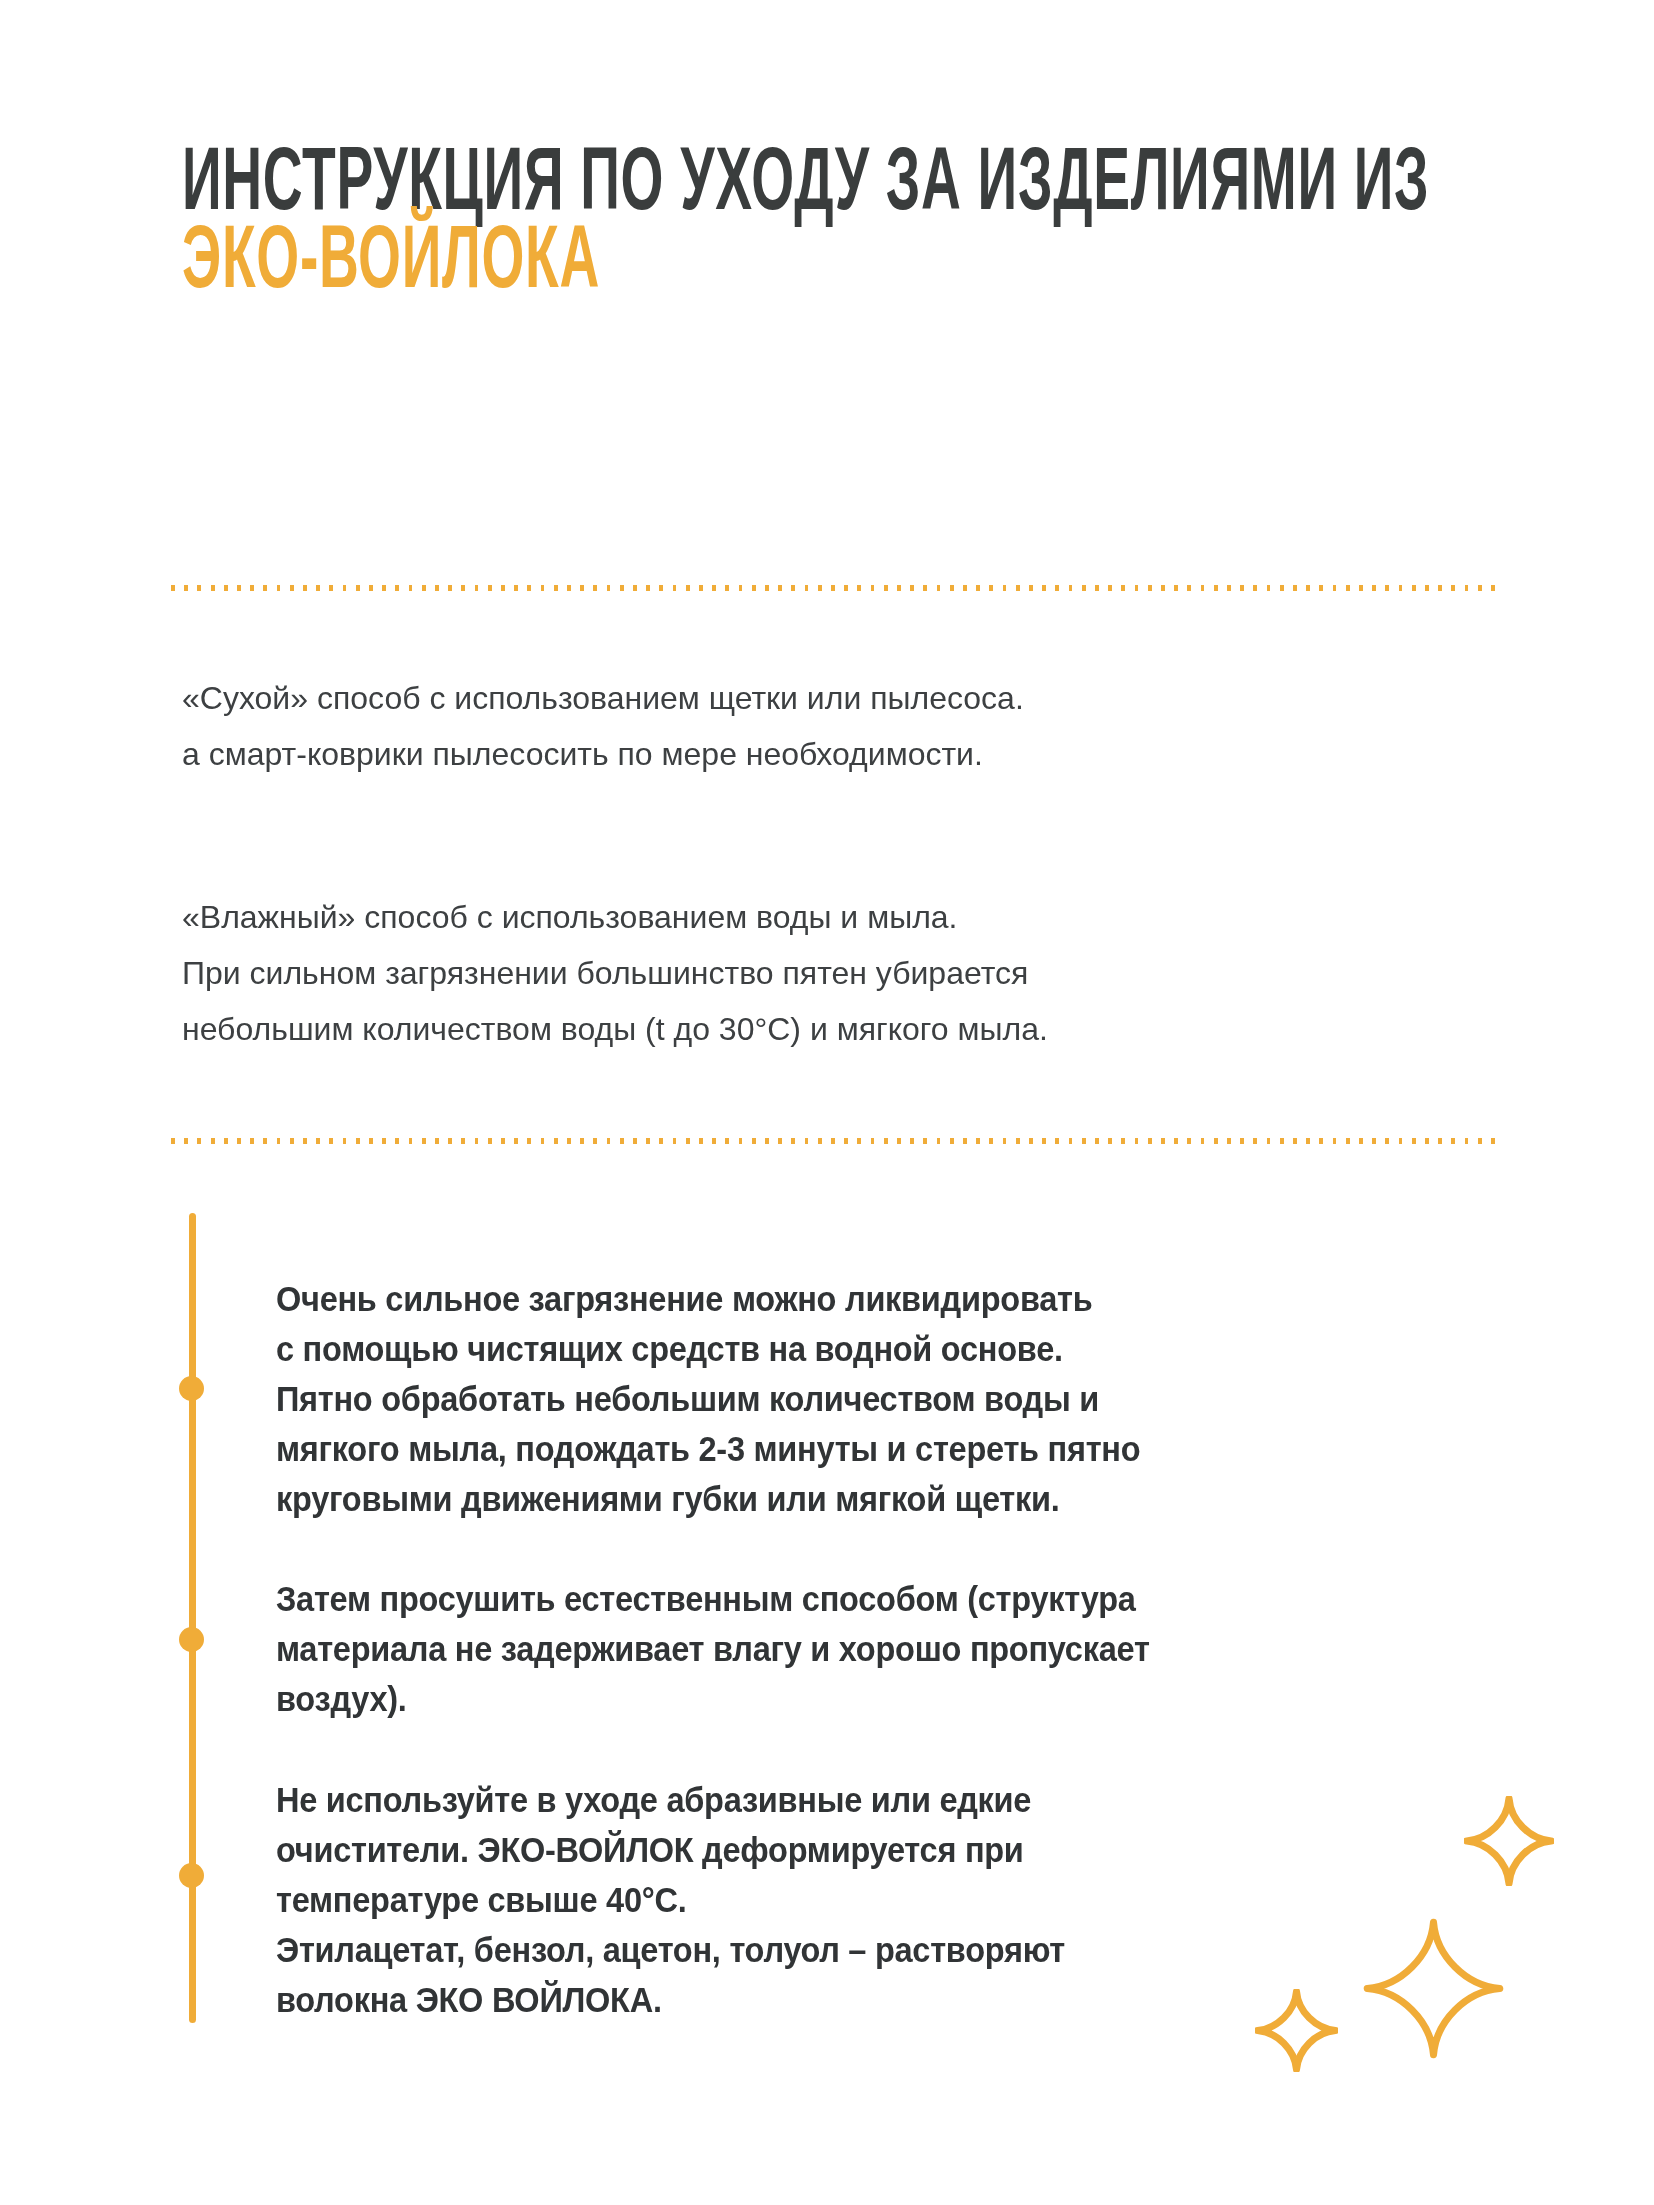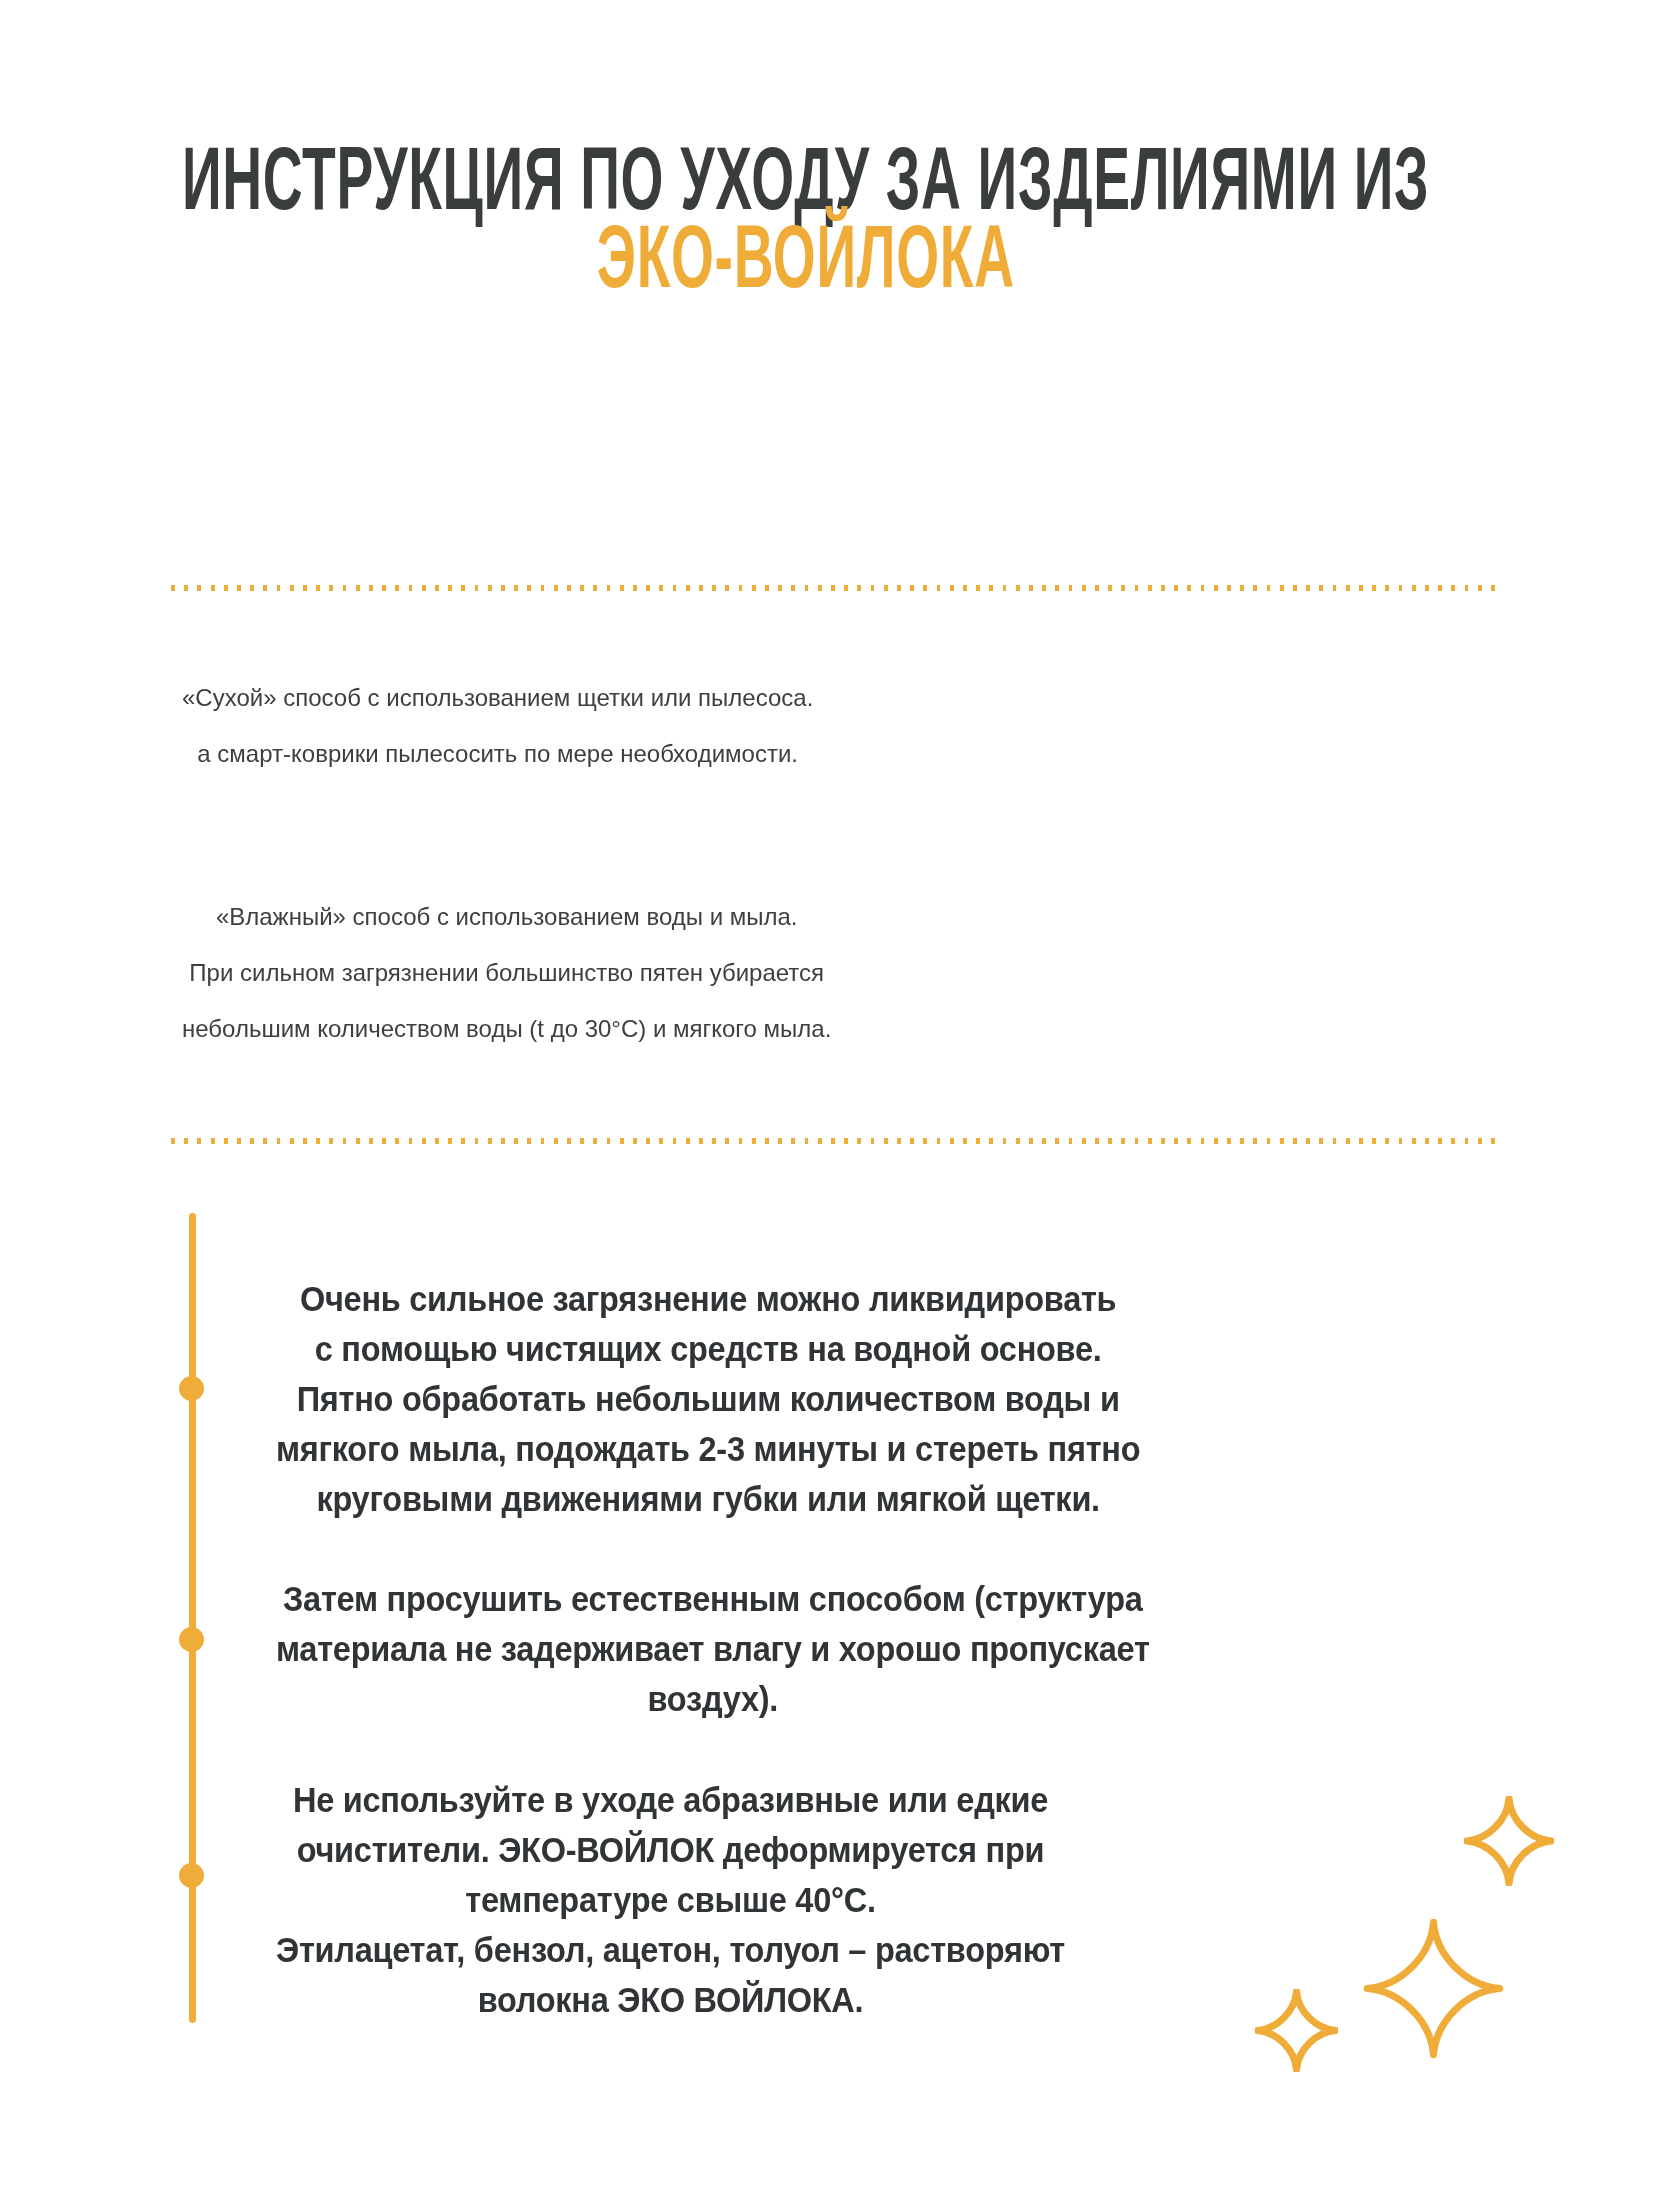--- a/index.html
+++ b/index.html
@@ -4,21 +4,21 @@
 <style>
   :root{
     --accent:#F0AC38;
     --title-dark:#3A3D3D;
     --body-dark:#3D4042;
     --bold-dark:#313436;
   }
   html,body{margin:0;padding:0;background:#ffffff;}
   .page{
     position:relative;width:1597px;height:2205px;background:#ffffff;
-    overflow:hidden;font-family:"Liberation Sans", sans-serif;text-align:center;
+    overflow:hidden;font-family:"Liberation Sans", sans-serif;
   }
   
   .title{position:absolute;left:182px;top:139px;margin:0;}
   .t-line{
     display:block;font-size:89px;line-height:78px;font-weight:700;
     letter-spacing:1.1px;white-space:nowrap;
     transform:scaleX(0.62);transform-origin:0 50%;
   }
   .t-dark{color:var(--title-dark);}
   .t-accent{color:var(--accent);}
@@ -35,21 +35,21 @@
   .divider{
     position:absolute;left:171px;width:1328px;height:6px;
     background:repeating-linear-gradient(to right, var(--accent) 0 3.9px, transparent 3.9px 13.2px);
   }
   .divider-1{top:585px;}
   .divider-2{top:1138px;}
 
   
   .body-para{
     position:absolute;left:182px;margin:0;
-    font-size:24px;line-height:56px;color:var(--body-dark);
+    font-size:32px;line-height:56px;color:var(--body-dark);
   }
   .body-para .line{display:block;white-space:nowrap;}
   .dry{top:670px;}
   .wet{top:889px;}
 
   
   .vline{
     position:absolute;left:189px;top:1213px;width:7.2px;height:810px;
     background:var(--accent);border-radius:3.9px;
   }

